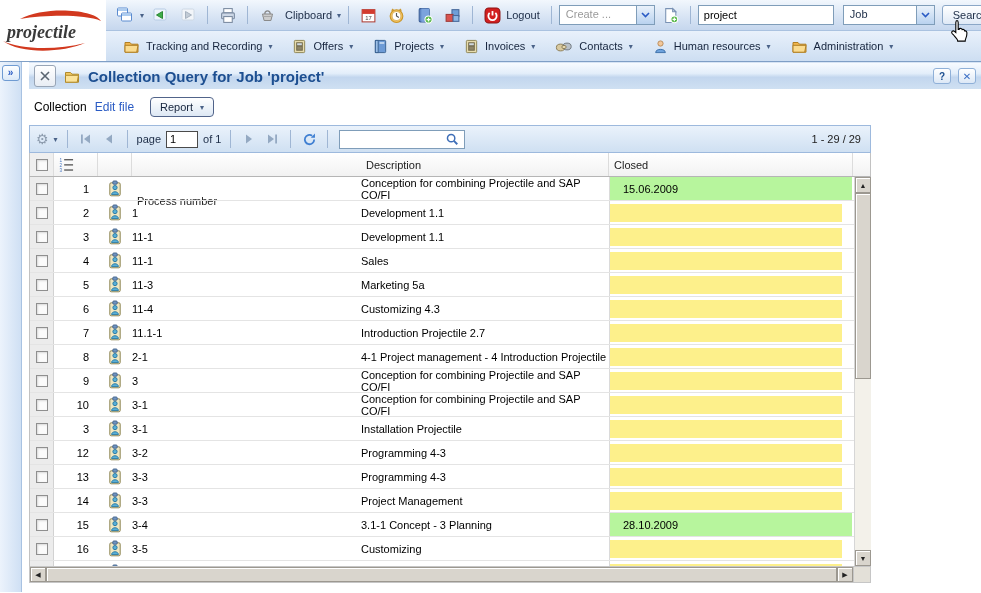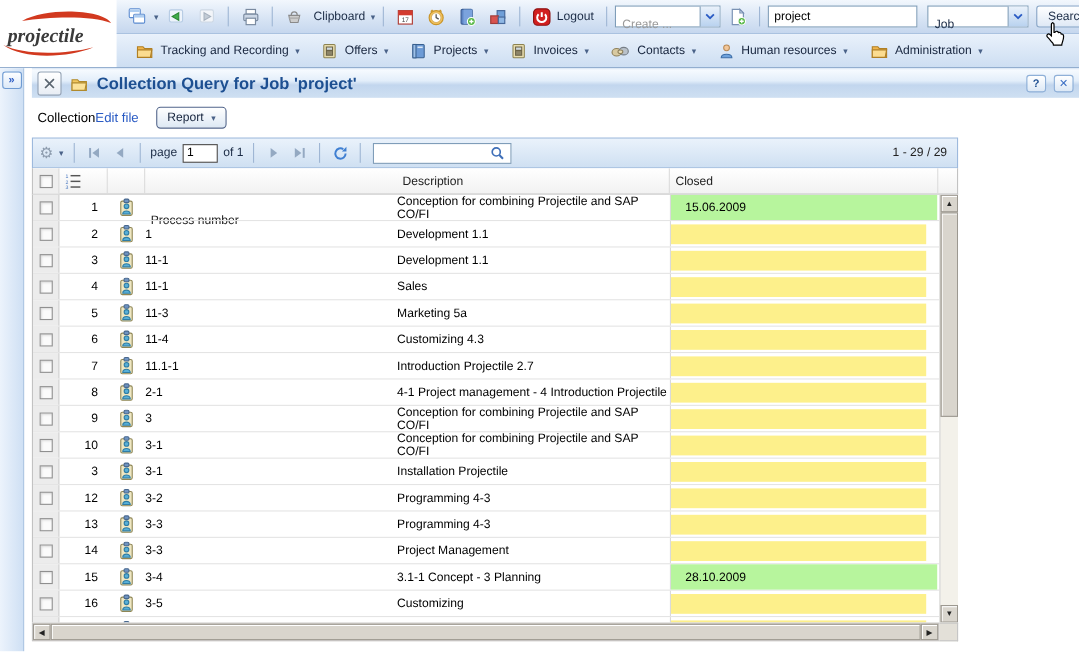--- a/index.html
+++ b/index.html
@@ -13,21 +13,21 @@
   .toolbar { height:31px; display:flex; align-items:center; gap:3px; padding:0 6px;
              background:linear-gradient(#f2f7fd,#d6e3f4 60%,#c6d7ee); border-bottom:1px solid #aac2e0; }
   .menubar { height:30px; display:flex; align-items:center; gap:2px; padding:0 8px;
              background:linear-gradient(#e9f1fb,#cddef2); }
   .tbtn { width:25px; height:22px; display:flex; align-items:center; justify-content:center; }
   .tsep { width:1px; height:18px; background:#9fb6d4; margin:0 4px; }
   .caret { font-size:8px; color:#4a6288; }
   .tool-label { margin:0 2px; }
   .logoutwrap { display:flex; align-items:center; gap:5px; padding:0 4px; }
   .selectbox { display:flex; align-items:stretch; border:1px solid #7f9db9; background:#fff; height:20px; }
-  .selectbox .txt { padding:10px 6px 0 6px;border-radius:8px; }
+  .selectbox .txt { padding:2px 6px 0 6px;border-radius:8px; }
   .selectbox .txt.ghost { color:#9a9a9a; }
   .selectbox .arrowbtn { width:18px; background:linear-gradient(#eaf2fb,#b9d2ef); border-left:1px solid #7f9db9;
                           display:flex; align-items:center; justify-content:center; color:#2a5bc4; font-size:9px; }
   .txtinput { height:20px; border:1px solid #7f9db9; padding:0 5px; font:11px "Liberation Sans",sans-serif; }
   .btn3d { border:1px solid #8ba7c7; border-radius:3px; background:linear-gradient(#ffffff,#dfe9f6);
            padding:3px 10px; font-size:11px; color:#1c2c46; }
   .mitem { display:flex; align-items:center; gap:6px; padding:0 9px; height:24px; }
   .mitem .lbl { color:#16243d; }
 
   
@@ -45,21 +45,21 @@
               background:linear-gradient(#ffffff,#e8edf4); display:flex; align-items:center; justify-content:center; }
   .ptext { font-weight:bold; font-size:15px; color:#1d4f91; }
   .spacer { flex:1; }
   .minibtn { min-width:18px; height:16px; border:1px solid #8fb0d8; border-radius:3px; padding:0 3px;
              background:linear-gradient(#ffffff,#dce8f6); display:flex; align-items:center; justify-content:center;
              font-size:10px; font-weight:bold; color:#1d4f91; }
   .minibtn.x { color:#3a6ec4; font-weight:normal; }
 
   .collectrow { height:36px; display:flex; align-items:center; padding:0 5px; background:#fff; font-size:12px; }
   .collectrow .lbl { color:#000; }
-  .editlink { color:#2a5bc4; }
+  .editlink { color:#2a5bc4; margin-left:8px; }
   .reportbtn { margin-left:16px; border:1px solid #51648a; border-radius:4px;
                background:linear-gradient(#ffffff,#dde8f4); padding:3px 9px; display:flex; gap:7px;
                align-items:center; font-size:11px; color:#16243d; }
 
   
   .tablewrap { width:842px; }
   .tbar { height:28px; border:1px solid #9db9dd; background:linear-gradient(#eaf2fb,#cfe0f2);
           display:flex; align-items:center; gap:5px; padding:0 6px; }
   .gear { font-size:14px; color:#8d9cae; line-height:14px; }
   .navbtn { width:18px; height:16px; display:flex; align-items:center; justify-content:center; }

